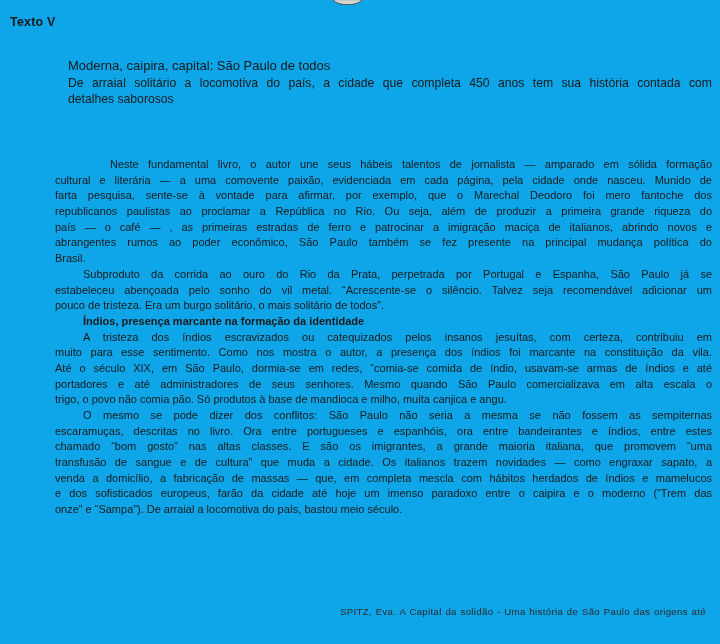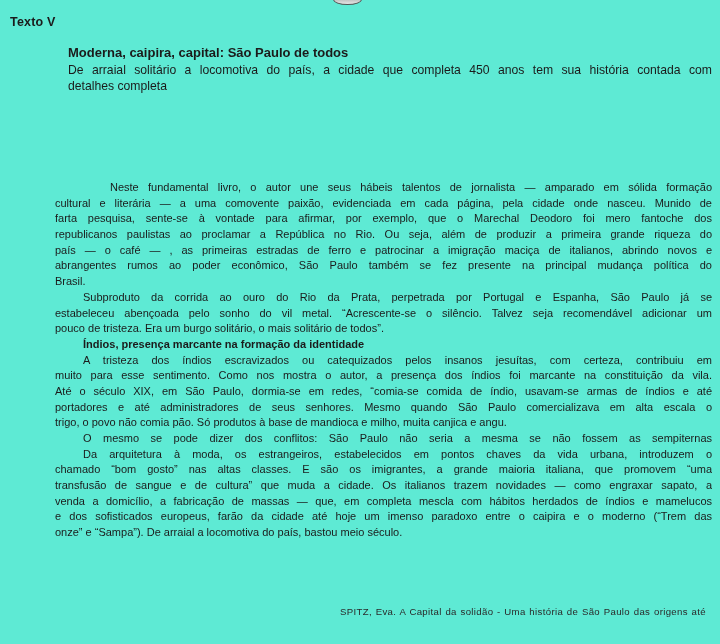--- a/index.html
+++ b/index.html
@@ -1,52 +1,52 @@
 <!DOCTYPE html>
 <html><head>
 <meta charset="utf-8">
 <style>
   html,body{margin:0;padding:0;background:#fff;}
-  .page{position:relative;width:720px;height:644px;background:#5eead4;overflow:hidden;
+  .page{position:relative;width:720px;height:644px;background:#0ea5e9;overflow:hidden;
         font-family:"Liberation Sans",sans-serif;color:#1b1b1b;}
   .emblem{position:absolute;left:333px;top:-6px;width:29px;height:11px;
           background:linear-gradient(#9a9a9a,#e6e6e6);border:1px solid #555;
           border-radius:50%;box-sizing:border-box;}
   .texto-label{position:absolute;left:10px;top:15px;font-size:12.5px;font-weight:bold;
                letter-spacing:0.2px;}
   .header{position:absolute;left:68px;top:45px;width:644px;}
-  .title{font-size:13px;font-weight:bold;margin:0 0 2px 0;}
+  .title{font-size:13px;font-weight:normal;margin:13px 0 2px 0;}
   .subtitle{font-size:12.2px;line-height:16px;}
   .subtitle .full{text-align:justify;text-align-last:justify;}
   .bodytext{position:absolute;left:55px;top:157px;width:657px;font-size:11px;}
   .bl{position:relative;height:15.7px;line-height:15.7px;overflow:hidden;
       text-align:justify;white-space:normal;}
   .bl.full{text-align-last:justify;}
-  .bl.i55{padding-left:55px;margin-top:23px;}
+  .bl.i55{padding-left:55px;}
   .bl.i28{padding-left:28px;}
   .bl.hd{font-weight:bold;text-align:left;}
   .citation{position:absolute;left:340px;top:604px;width:366px;font-size:9.6px;
             line-height:15.6px;letter-spacing:0.35px;color:#2a2a2a;}
   .citation .cl{text-align:justify;text-align-last:justify;height:15.6px;overflow:hidden;}
   .citation .it{font-style:italic;}
 </style>
 </head>
 <body>
 
 <div class="page">
 
   <div class="emblem"></div>
 
   <div class="texto-label">Texto V</div>
 
   <div class="header">
     <div class="title">Moderna, caipira, capital: São Paulo de todos</div>
     <div class="subtitle">
       <div class="full">De arraial solitário a locomotiva do país, a cidade que completa 450 anos tem sua história contada com</div>
-      <div>detalhes completa</div>
+      <div>detalhes saborosos</div>
     </div>
   </div>
 
   <div class="bodytext">
     <div class="bl full i55"><span>Neste fundamental livro, o autor une seus hábeis talentos de jornalista — amparado em sólida formação</span></div>
     <div class="bl full"><span>cultural e literária — a uma comovente paixão, evidenciada em cada página, pela cidade onde nasceu. Munido de</span></div>
     <div class="bl full"><span>farta pesquisa, sente-se à vontade para afirmar, por exemplo, que o Marechal Deodoro foi mero fantoche dos</span></div>
     <div class="bl full"><span>republicanos paulistas ao proclamar a República no Rio. Ou seja, além de produzir a primeira grande riqueza do</span></div>
     <div class="bl full"><span>país — o café — , as primeiras estradas de ferro e patrocinar a imigração maciça de italianos, abrindo novos e</span></div>
     <div class="bl full"><span>abrangentes rumos ao poder econômico, São Paulo também se fez presente na principal mudança política do</span></div>
@@ -54,21 +54,21 @@
     <div class="bl full i28"><span>Subproduto da corrida ao ouro do Rio da Prata, perpetrada por Portugal e Espanha, São Paulo já se</span></div>
     <div class="bl full"><span>estabeleceu abençoada pelo sonho do vil metal. “Acrescente-se o silêncio. Talvez seja recomendável adicionar um</span></div>
     <div class="bl"><span>pouco de tristeza. Era um burgo solitário, o mais solitário de todos”.</span></div>
     <div class="bl hd i28"><span>Índios, presença marcante na formação da identidade</span></div>
     <div class="bl full i28"><span>A tristeza dos índios escravizados ou catequizados pelos insanos jesuítas, com certeza, contribuiu em</span></div>
     <div class="bl full"><span>muito para esse sentimento. Como nos mostra o autor, a presença dos índios foi marcante na constituição da vila.</span></div>
     <div class="bl full"><span>Até o século XIX, em São Paulo, dormia-se em redes, “comia-se comida de índio, usavam-se armas de índios e até</span></div>
     <div class="bl full"><span>portadores e até administradores de seus senhores. Mesmo quando São Paulo comercializava em alta escala o</span></div>
     <div class="bl"><span>trigo, o povo não comia pão. Só produtos à base de mandioca e milho, muita canjica e angu.</span></div>
     <div class="bl full i28"><span>O mesmo se pode dizer dos conflitos: São Paulo não seria a mesma se não fossem as sempiternas</span></div>
-    <div class="bl full i28"><span>Da arquitetura à moda, os estrangeiros, estabelecidos em pontos chaves da vida urbana, introduzem o</span></div>
+    <div class="bl full"><span>escaramuças, descritas no livro. Ora entre portugueses e espanhóis, ora entre bandeirantes e índios, entre estes</span></div>
     <div class="bl full"><span>chamado “bom gosto” nas altas classes. E são os imigrantes, a grande maioria italiana, que promovem “uma</span></div>
     <div class="bl full"><span>transfusão de sangue e de cultura” que muda a cidade. Os italianos trazem novidades — como engraxar sapato, a</span></div>
     <div class="bl full"><span>venda a domicílio, a fabricação de massas — que, em completa mescla com hábitos herdados de índios e mamelucos</span></div>
     <div class="bl full"><span>e dos sofisticados europeus, farão da cidade até hoje um imenso paradoxo entre o caipira e o moderno (“Trem das</span></div>
     <div class="bl"><span>onze” e “Sampa”). De arraial a locomotiva do país, bastou meio século.</span></div>
   </div>
 
   <div class="citation">
     <div class="cl"><span>SPITZ, Eva. A Capital da solidão - Uma história de São Paulo das origens até</span></div>
   </div>

